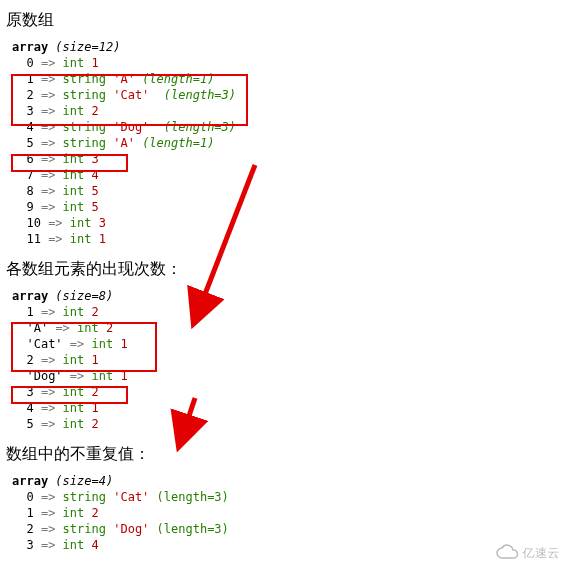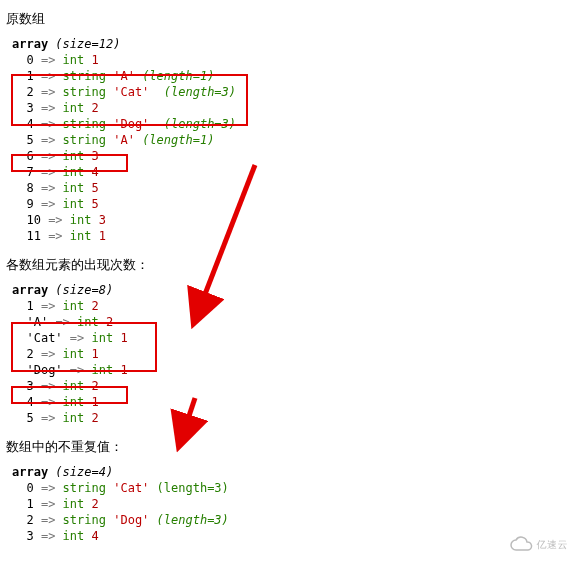--- a/index.html
+++ b/index.html
@@ -7,21 +7,21 @@
     padding: 6px;
     font-family: Arial, "Microsoft YaHei", sans-serif;
     font-size: 12px;
     background: #fff;
     color: #000;
     width: 570px;
     box-sizing: border-box;
     position: relative;
   }
   .heading {
-    font-size: 13px;
+    font-size: 16px;
     margin: 4px 0 6px 0;
     color: #000;
   }
   pre.dump {
     font-family: Consolas, Menlo, monospace;
     font-size: 12px;
     line-height: 16px;
     margin: 8px 0 12px 6px;
     white-space: pre;
     position: relative;
@@ -39,23 +39,23 @@
     box-sizing: border-box;
     pointer-events: none;
   }
   .svg-arrow {
     position: absolute;
     pointer-events: none;
     overflow: visible;
   }
   .watermark {
     position: absolute;
-    right: 2px;
+    right: 10px;
     bottom: 8px;
-    font-size: 10px;
+    font-size: 12px;
     color: #bbb;
     font-family: Arial, sans-serif;
     letter-spacing: 0.5px;
     text-align: center;
   }
   .watermark .cloud {
     display: inline-block;
     vertical-align: middle;
     margin-right: 2px;
   }
@@ -88,21 +88,21 @@
   <span class="k">'Dog'</span> <span class="arrow">=&gt;</span> <span class="type">int</span> <span class="num">1</span>
   <span class="k">3</span> <span class="arrow">=&gt;</span> <span class="type">int</span> <span class="num">2</span>
   <span class="k">4</span> <span class="arrow">=&gt;</span> <span class="type">int</span> <span class="num">1</span>
   <span class="k">5</span> <span class="arrow">=&gt;</span> <span class="type">int</span> <span class="num">2</span>
 </pre>
 
 <div class="heading">数组中的不重复值：</div>
 <pre class="dump" id="dump3"><span class="array-word">array</span> <span class="size"><span>(size=</span><span>4</span><span>)</span></span>
   <span class="k">0</span> <span class="arrow">=&gt;</span> <span class="type">string</span> <span class="str">'Cat'</span> <span class="type" style=""><span>(length=</span><span>3</span><span>)</span></span>
   <span class="k">1</span> <span class="arrow">=&gt;</span> <span class="type">int</span> <span class="num">2</span>
-  <span class="k">2</span> <span class="arrow">=&gt;</span> <span class="type">string</span> <span class="str">'Dog'</span> <span class="type" style="font-style:italic"><span>(length=</span><span>3</span><span>)</span></span>
+  <span class="k">2</span> <span class="arrow">=&gt;</span> <span class="type">string</span> <span class="str">'Dog'</span> <span class="type" style=""><span>(length=</span><span>3</span><span>)</span></span>
   <span class="k">3</span> <span class="arrow">=&gt;</span> <span class="type">int</span> <span class="num">4</span>
 </pre>
 
 <div class="hlbox" style="left:11px; top:74px; width:237px; height:52px;"></div>
 <div class="hlbox" style="left:11px; top:154px; width:117px; height:18px;"></div>
 <div class="hlbox" style="left:11px; top:322px; width:146px; height:50px;"></div>
 <div class="hlbox" style="left:11px; top:386px; width:117px; height:18px;"></div>
 
 <svg class="svg-arrow" style="left:170px; top:160px; width:100px; height:175px;">
   <defs>

